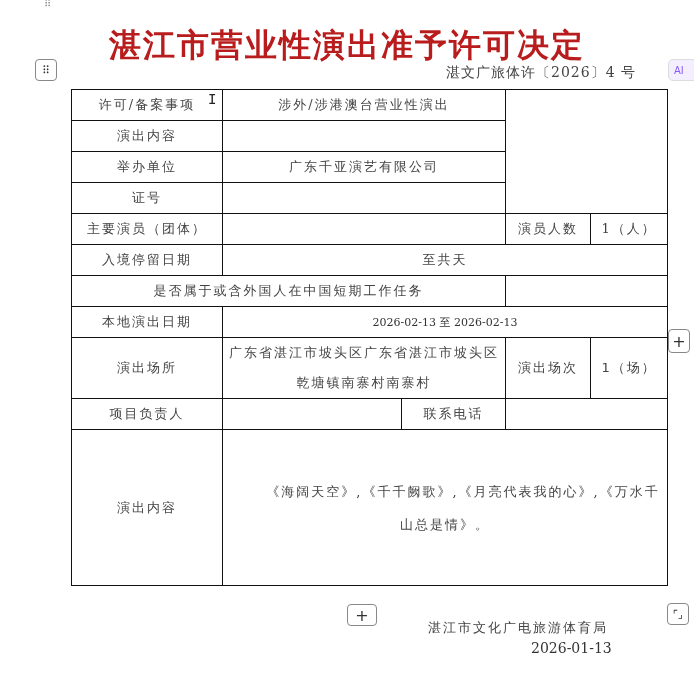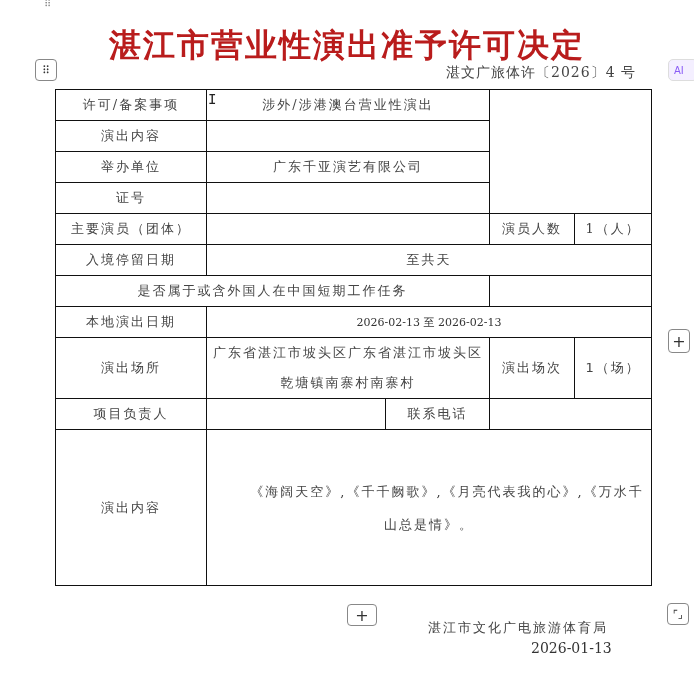--- a/index.html
+++ b/index.html
@@ -6,21 +6,21 @@
   body { width:694px; height:681px; position:relative; overflow:hidden;
          font-family:"DejaVu Serif", "Liberation Serif", serif; color:#333; }
   .drag-dots { position:absolute; left:44px; top:1px; width:10px; height:10px; color:#888; font-size:10px; line-height:5px; letter-spacing:1px; }
   .title { position:absolute; left:0; width:694px; top:24px; text-align:center;
            font-family:"DejaVu Serif", serif; font-weight:bold; font-size:32px; color:#b91c1c; letter-spacing:2px; }
   .handle-btn { position:absolute; left:35px; top:59px; width:22px; height:22px; border:1px solid #888; border-radius:4px;
                 box-sizing:border-box; display:flex; align-items:center; justify-content:center; font-size:11px; color:#333; background:#fff; }
   .doc-no { position:absolute; right:58px; top:64px; font-size:14px; color:#444; letter-spacing:1px; }
   .ai-btn { position:absolute; left:668px; top:59px; width:30px; height:22px; border:1px solid #ddd; border-radius:5px; box-sizing:border-box;
             background:#f4efff; color:#8a5cf6; font-family:"DejaVu Sans", sans-serif; font-size:10px; display:flex; align-items:center; padding-left:5px; }
-  table.permit { position:absolute; left:55px; top:89px; border-collapse:collapse; table-layout:fixed; width:596px;padding-left:44px; }
+  table.permit { position:absolute; left:71px; top:89px; border-collapse:collapse; table-layout:fixed; width:596px;padding-left:44px; }
   table.permit td { border:1.5px solid #111; text-align:center; vertical-align:middle; font-size:13px; color:#444; padding:0; letter-spacing:2px; }
   .r32 { height:31px; }
   .venue { height:61px; }
   .content-row { height:156px; }
   td.strong { color:#111; font-family:"DejaVu Sans", sans-serif; font-size:14px; letter-spacing:0;margin-top:12px; }
   td.venue-text { line-height:30px; padding:0 8px; }
   td.content-cell { text-align:left; vertical-align:top; padding:4px 8px 0 8px; line-height:33px; letter-spacing:2px; }
   .content-cell span.indent { display:inline-block; width:36px; }
   .cursor-ibeam { position:absolute; left:208px; top:91px; font-family:"DejaVu Sans Mono", monospace; font-size:14px; color:#222; }
   .add-right { position:absolute; left:668px; top:329px; width:22px; height:24px; border:1px solid #888; border-radius:4px; box-sizing:border-box; display:flex; align-items:center; justify-content:center; font-size:16px; color:#333; background:#fff; font-family:"DejaVu Sans", sans-serif;}

